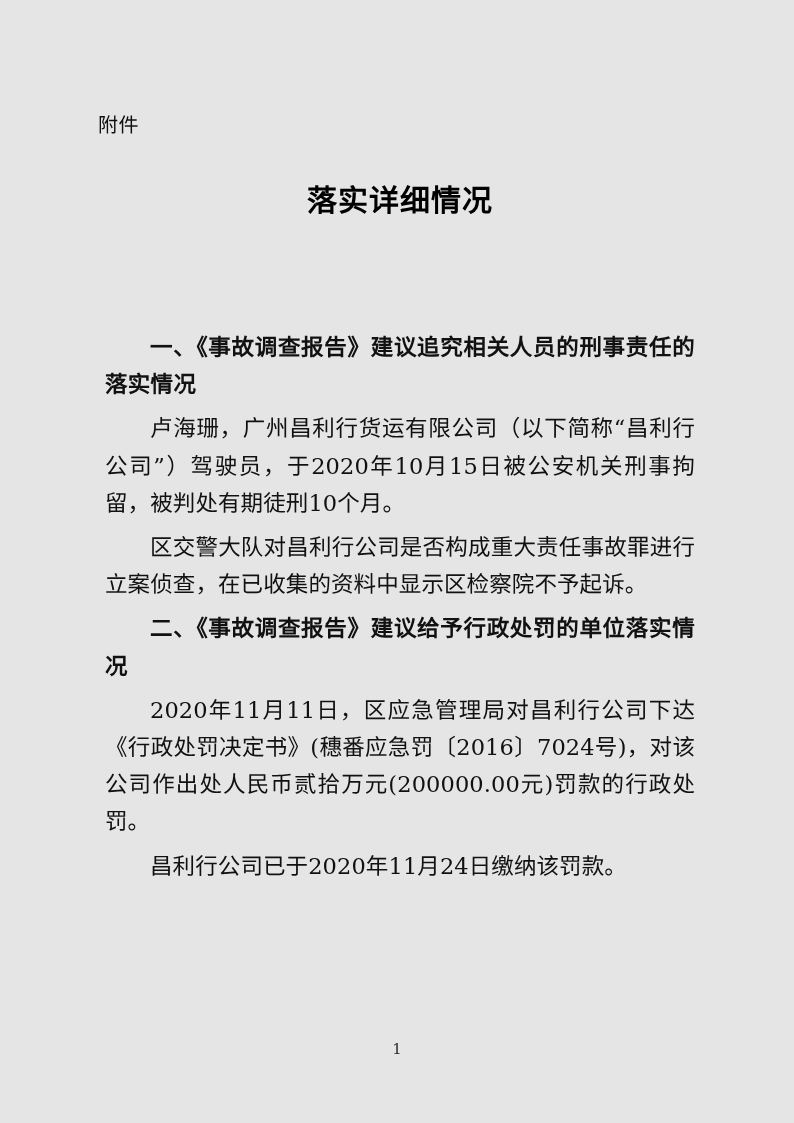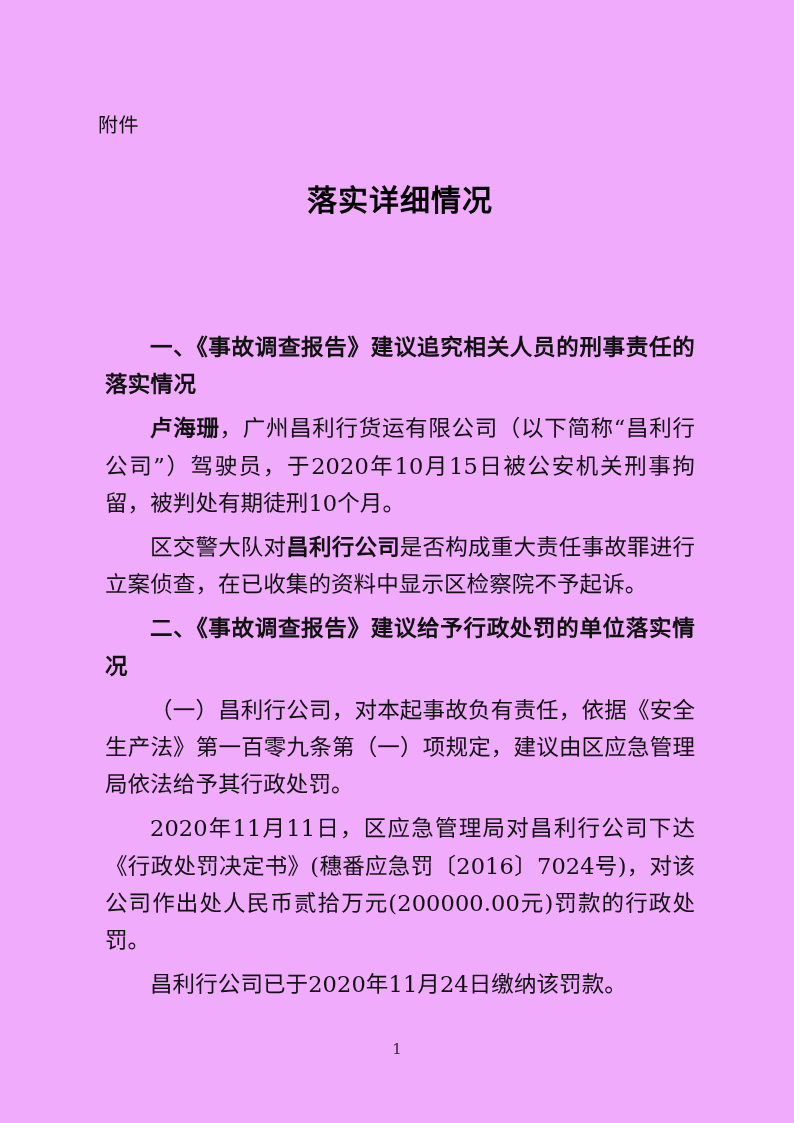--- a/index.html
+++ b/index.html
@@ -16,21 +16,21 @@
     font-family: "DejaVu Serif", "Liberation Serif", serif;
     color: #0a0a0a;
     -webkit-font-smoothing: none;
   }
 
   .page {
     position: absolute;
     inset: 0;
     width: 794px;
     height: 1123px;
-    background: #f0abfc;
+    background: #e5e5e5;
   }
 
   
   .content {
     position: absolute;
     left: 98px;
     top: 0;
     width: 604px;
   }
 
@@ -81,21 +81,21 @@
     color: #111111;
     word-break: break-all;
   }
 
   p.para.heading {
     font-weight: bold;
     letter-spacing: 0.3px;
   }
 
   b.name, b.org {
-    font-weight: bold;
+    font-weight: normal;
   }
 
   .page-number {
     position: absolute;
     left: 0;
     top: 1040px;
     width: 794px;
     text-align: center;
     font-family: "DejaVu Serif", "Liberation Serif", serif;
     font-size: 15px;
@@ -119,21 +119,20 @@
     <div class="body-block">
 
       <p class="para heading">一、《事故调查报告》建议追究相关人员的刑事责任的落实情况</p>
 
       <p class="para"><b class="name">卢海珊</b><span>，广州昌利行货运有限公司（以下简称“昌利行公司”）驾驶员，于2020年10月15日被公安机关刑事拘留，被判处有期徒刑10个月。</span></p>
 
       <p class="para"><span>区交警大队对</span><b class="org">昌利行公司</b><span>是否构成重大责任事故罪进行立案侦查，在已收集的资料中显示区检察院不予起诉。</span></p>
 
       <p class="para heading">二、《事故调查报告》建议给予行政处罚的单位落实情况</p>
 
-      <p class="para">（一）昌利行公司，对本起事故负有责任，依据《安全生产法》第一百零九条第（一）项规定，建议由区应急管理局依法给予其行政处罚。</p>
 
       <p class="para">2020年11月11日，区应急管理局对昌利行公司下达《行政处罚决定书》(穗番应急罚〔2016〕7024号)，对该公司作出处人民币贰拾万元(200000.00元)罚款的行政处罚。</p>
 
       <p class="para">昌利行公司已于2020年11月24日缴纳该罚款。</p>
 
 
     </div>
   </div>
 
   <div class="page-number">1</div>

